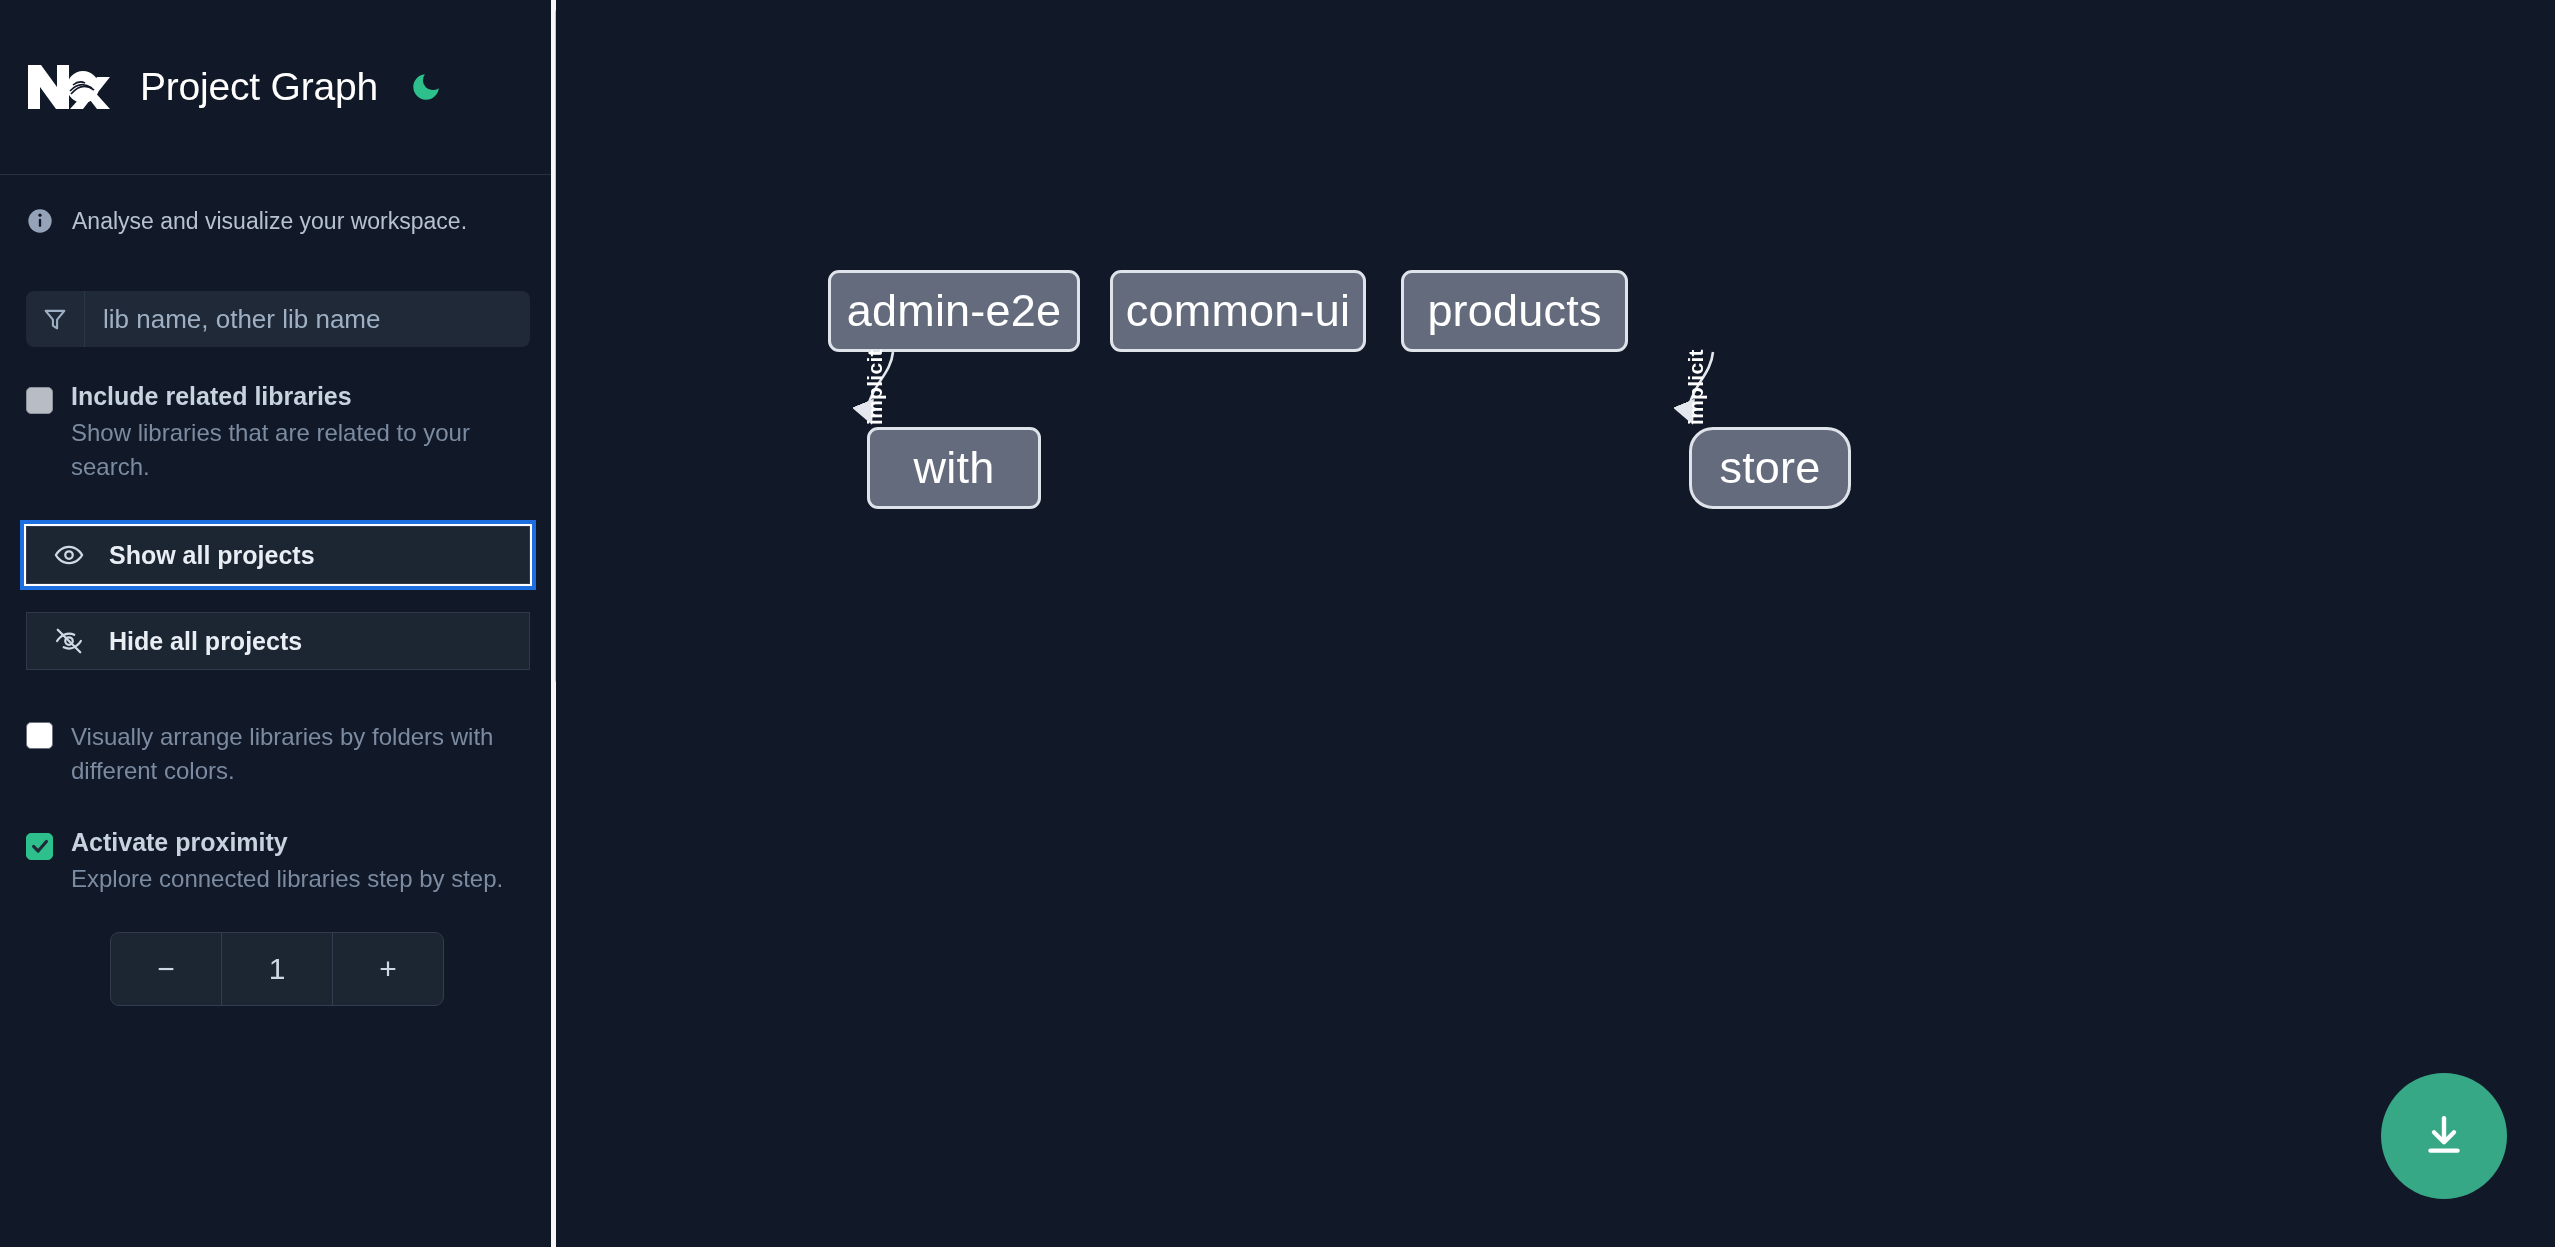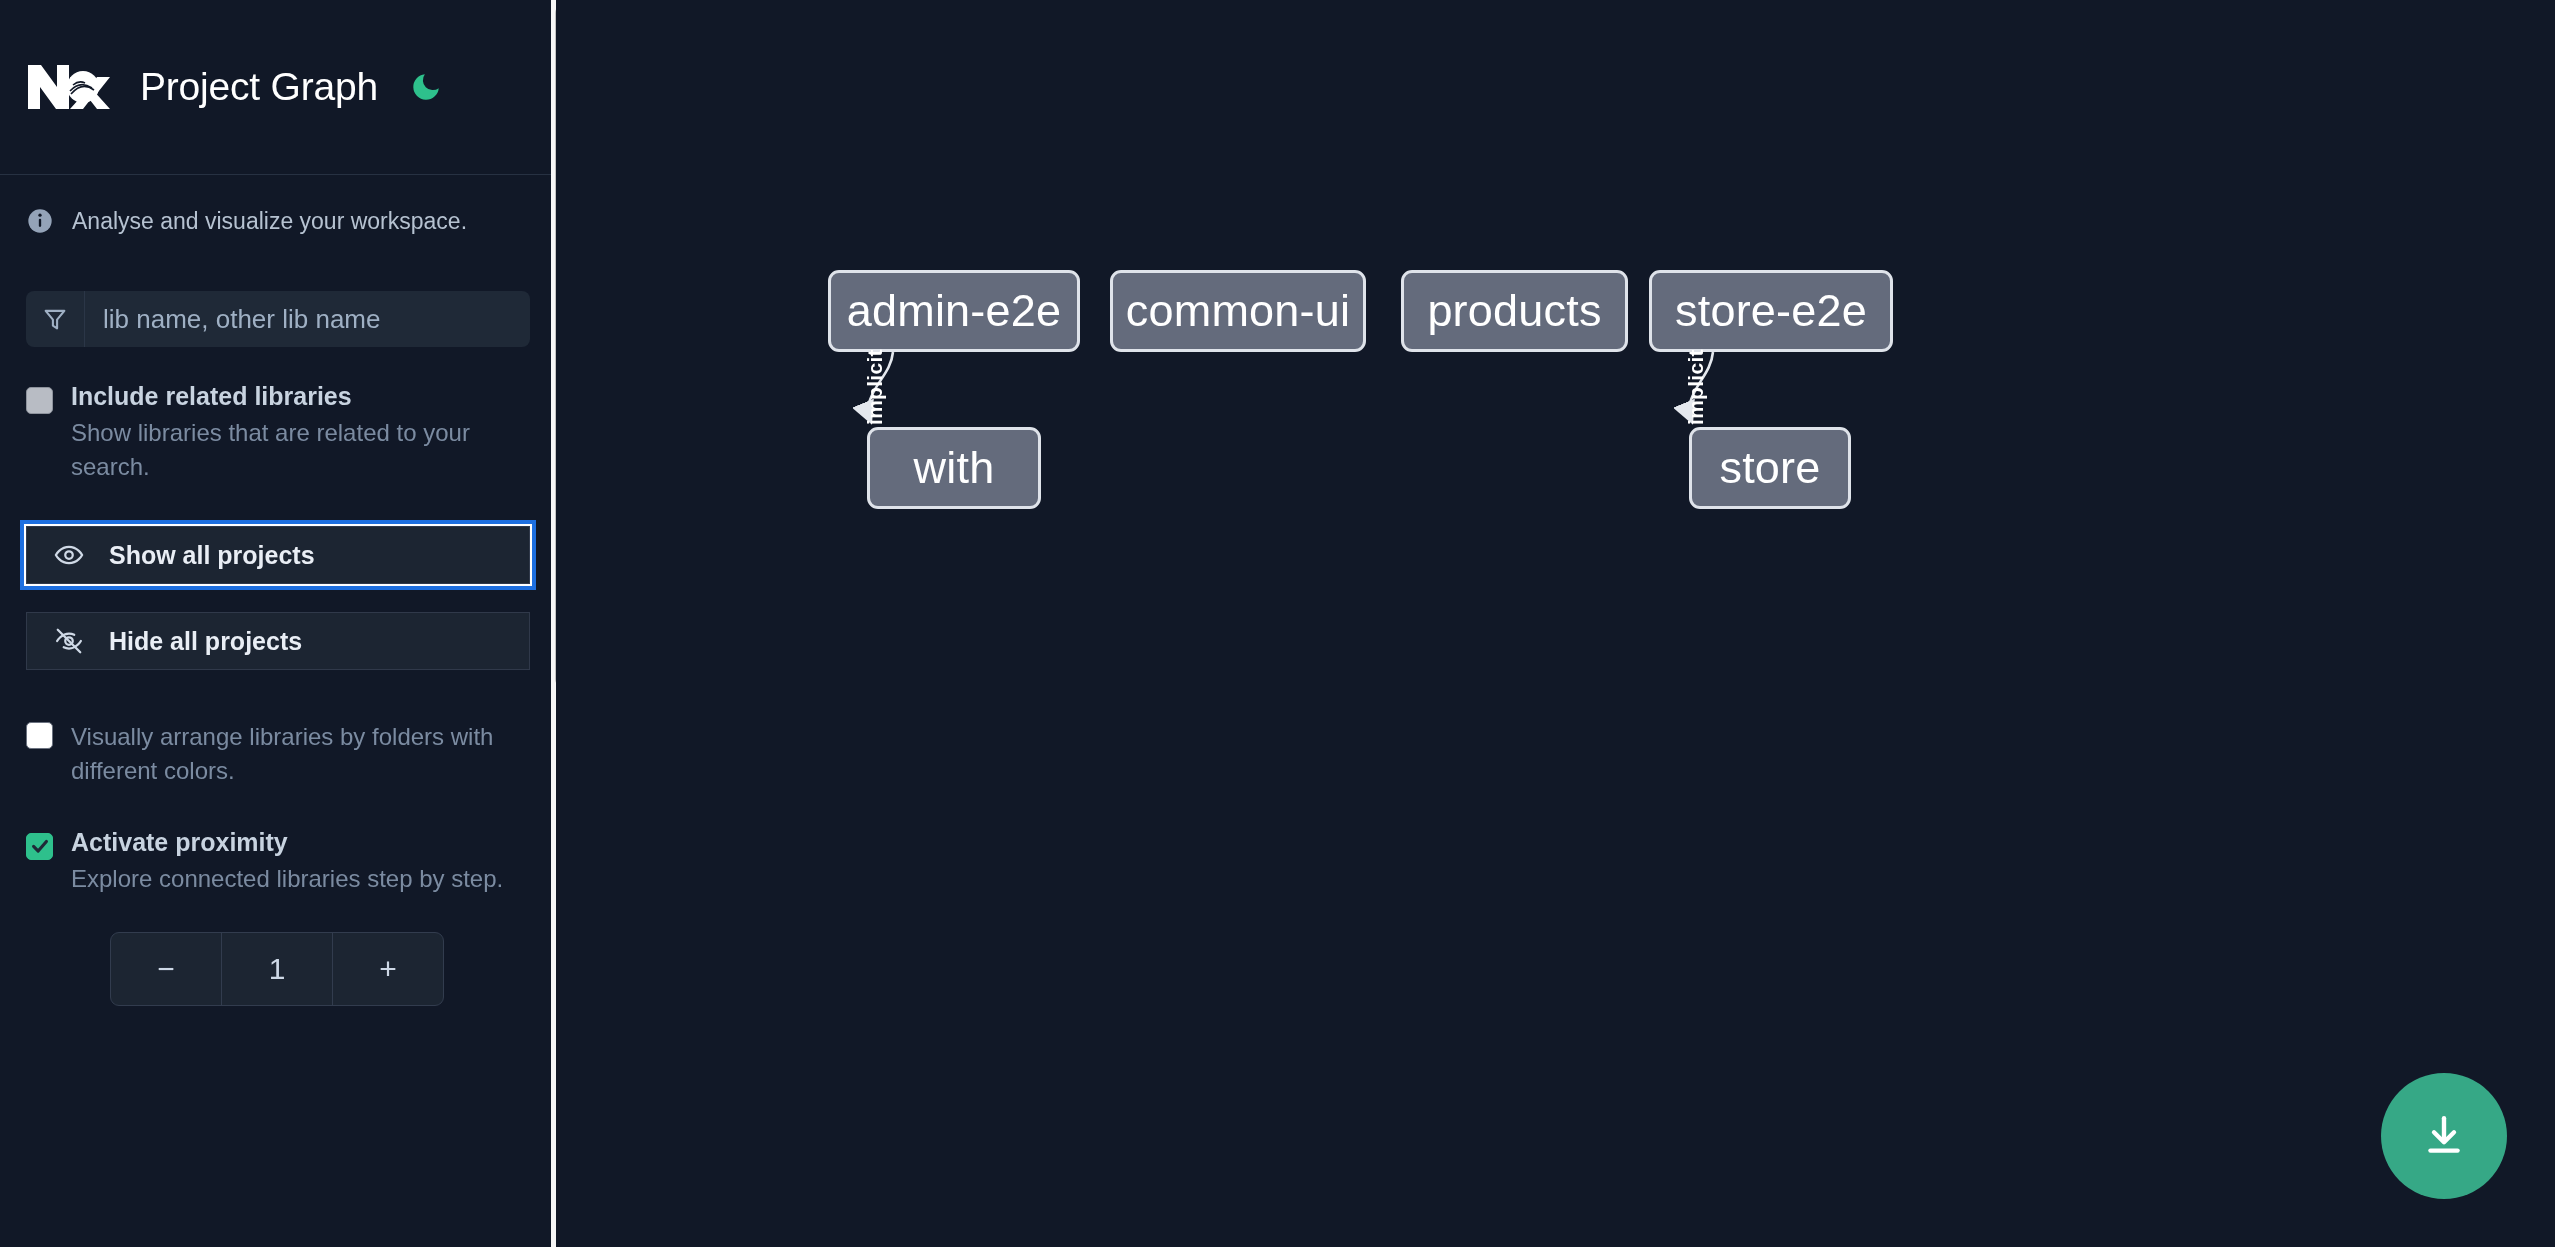--- a/index.html
+++ b/index.html
@@ -408,25 +408,24 @@
 
       <path d="M 1140 352 C 1138 372 1124 382 1118 400 C 1111 418 1113 408 1118 420" stroke="#e4e8ee" stroke-width="2.6" fill="none" marker-end="url(#arrow)"></path>
     </svg>
 
     <div class="node" style="left:255px;top:270px;width:252px;height:82px;">admin-e2e</div>
 
     <div class="node" style="left:537px;top:270px;width:256px;height:82px;">common-ui</div>
 
     <div class="node" style="left:828px;top:270px;width:227px;height:82px;">products</div>
 
-    <div class="node" style="left:1076px;top:270px;width:244px;height:82px;">store-e2e</div>
 
     <div class="node" style="left:294px;top:427px;width:174px;height:82px;">with</div>
 
-    <div class="node" style="left:1116px;top:427px;width:162px;height:82px;">store</div>
+    <div class="node" style="left:1116px;top:427px;width:162px;height:82px;border-radius:24px;">store</div>
 
     <div class="edge-label" style="left:267px;top:378px;width:70px;text-align:center;">implicit</div>
 
     <div class="edge-label" style="left:1088px;top:378px;width:70px;text-align:center;">implicit</div>
 
     <div id="download-fab">
       <svg width="50" height="50" viewBox="0 0 24 24" fill="none" stroke="#ffffff" stroke-width="2.1" stroke-linecap="round" stroke-linejoin="round">
         <path d="M12 3.5v11"></path>
         <path d="M7.2 10.2L12 15l4.8-4.8"></path>
         <path d="M5.5 19h13"></path>

